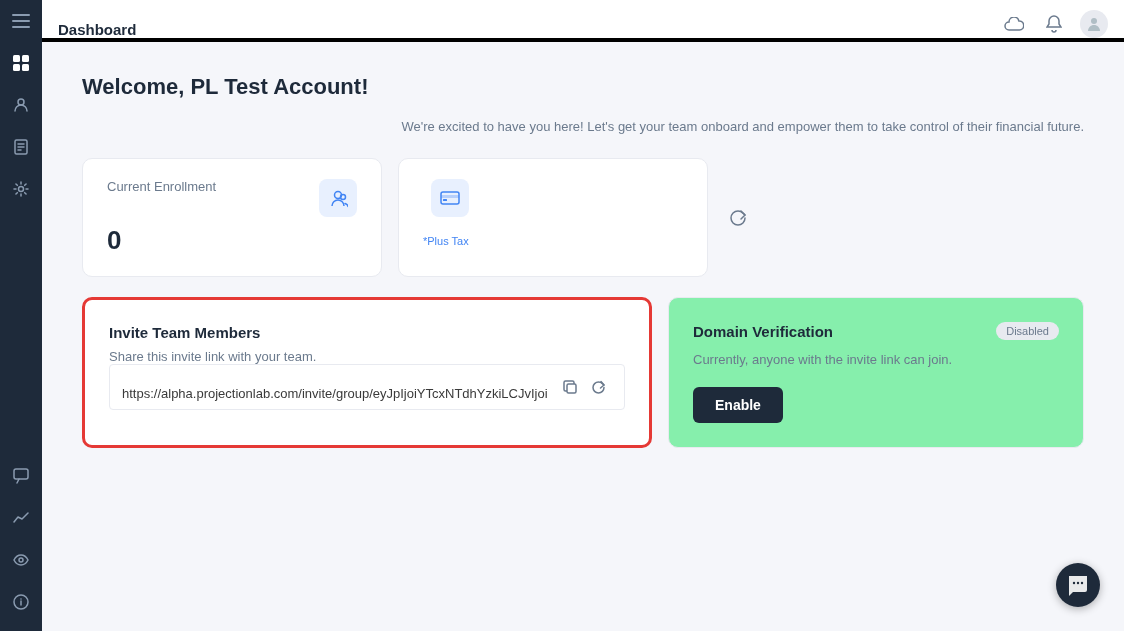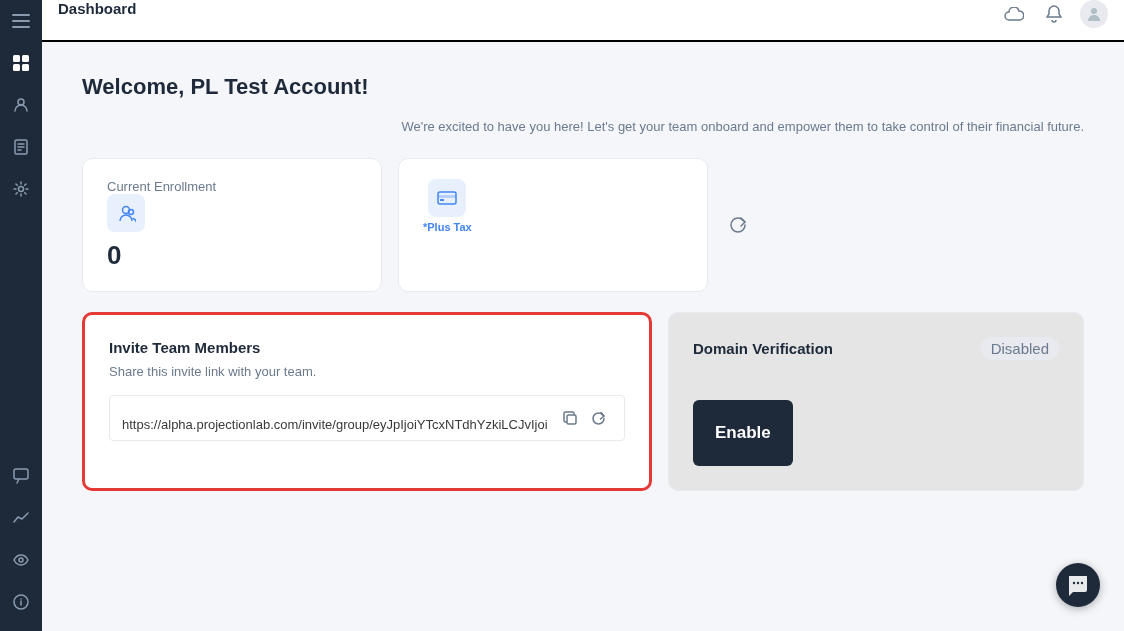--- a/index.html
+++ b/index.html
@@ -56,23 +56,23 @@
       display: flex;
       flex-direction: column;
       overflow: hidden;
     }
 
     
     .topbar {
       height: 42px;
       background: #fff;
       display: flex;
-      align-items: flex-start;
+      align-items: flex-end;
       padding: 0 16px;
-      border-bottom: 2px solid #000000;
+      border-bottom: 4px solid #000000;
       flex-shrink: 0;
     }
     .topbar-title {
       font-size: 15px;
       font-weight: 600;
       color: #1e2a3a;
       flex: 1;
     }
     .topbar-icons {
       display: flex;
@@ -133,21 +133,20 @@
       border-radius: 10px;
       padding: 20px 24px;
       border: 1px solid #e8eaf0;
       min-width: 200px;
     }
     .card-header {
       display: flex;
       align-items: flex-start;
       justify-content: space-between;
       margin-bottom: 8px;
-      flex-direction: column;
     }
     .card-label {
       font-size: 13px;
       color: #6b7a8d;
       font-weight: 500;
     }
     .card-icon-wrap {
       width: 38px;
       height: 38px;
       border-radius: 8px;
@@ -182,23 +181,22 @@
       display: flex;
       align-items: center;
       justify-content: center;
       cursor: pointer;
       color: #6b7a8d;
       font-size: 16px;
     }
     .cost-card-right {
       display: flex;
       flex-direction: column;
-      align-items: center;
-      gap: 4px;
-      font-weight: bold;
+      align-items: flex-end;
+      gap: 18px;
     }
 
     
     .lower-row {
       display: flex;
       gap: 16px;
     }
     .invite-card {
       background: #fff;
       border-radius: 10px;
@@ -208,21 +206,20 @@
     }
     .invite-title {
       font-size: 15px;
       font-weight: 700;
       color: #1e2a3a;
       margin-bottom: 8px;
     }
     .invite-subtitle {
       font-size: 13px;
       color: #6b7a8d;
-      margin-bottom: 16px;
     }
     .invite-link-row {
       display: flex;
       align-items: flex-end;
       border: 1px solid #e8eaf0;
       border-radius: 4px;
       padding: 8px 12px;
       background: #fff;
     }
     .invite-link-text {
@@ -239,60 +236,59 @@
       display: flex;
       align-items: center;
       justify-content: center;
       cursor: pointer;
       color: #6b7a8d;
       font-size: 15px;
       flex-shrink: 0;
     }
 
     .domain-card {
-      background: #e5e5e5;
+      background: #86efac;
       border-radius: 10px;
       padding: 24px;
       border: 1px solid #e8eaf0;
       flex: 1;
     }
     .domain-card-header {
       display: flex;
       align-items: center;
       justify-content: space-between;
       margin-bottom: 12px;
     }
     .domain-title {
       font-size: 15px;
       font-weight: 700;
       color: #1e2a3a;
     }
     .badge-disabled {
       background: #e8eaf0;
       color: #6b7a8d;
-      font-size: 15px;
+      font-size: 11px;
       padding: 3px 10px;
       border-radius: 12px;
       font-weight: 500;
     }
     .domain-subtitle {
       font-size: 13px;
       color: #6b7a8d;
       margin-bottom: 20px;
     }
     .enable-btn {
       background: #1e2a3a;
       color: #fff;
       border: none;
       border-radius: 6px;
-      padding: 23px 22px;
-      font-size: 17px;
+      padding: 10px 22px;
+      font-size: 14px;
       font-weight: 600;
       cursor: pointer;
-      margin-top: 28px;
     }
 
     
     .chat-fab {
       position: fixed;
       bottom: 24px;
       right: 24px;
       width: 44px;
       height: 44px;
       border-radius: 50%;
@@ -468,20 +464,21 @@
             </svg>
           </div>
         </div>
       </div>
 
       <div class="domain-card">
         <div class="domain-card-header">
           <span class="domain-title">Domain Verification</span>
           <span class="badge-disabled">Disabled</span>
         </div>
+        <div class="domain-subtitle">Currently, anyone with the invite link can join.</div>
         <button class="enable-btn">Enable</button>
       </div>
     </div>
   </div>
 </div>
 
 <div class="chat-fab">
   <svg width="22" height="22" viewBox="0 0 22 22" fill="none">
     <path d="M2 2h18v14a2 2 0 0 1-2 2H6l-4 4V2z" fill="white" opacity="0.9"></path>
     <circle cx="7" cy="9" r="1.2" fill="#1e2a3a"></circle>

